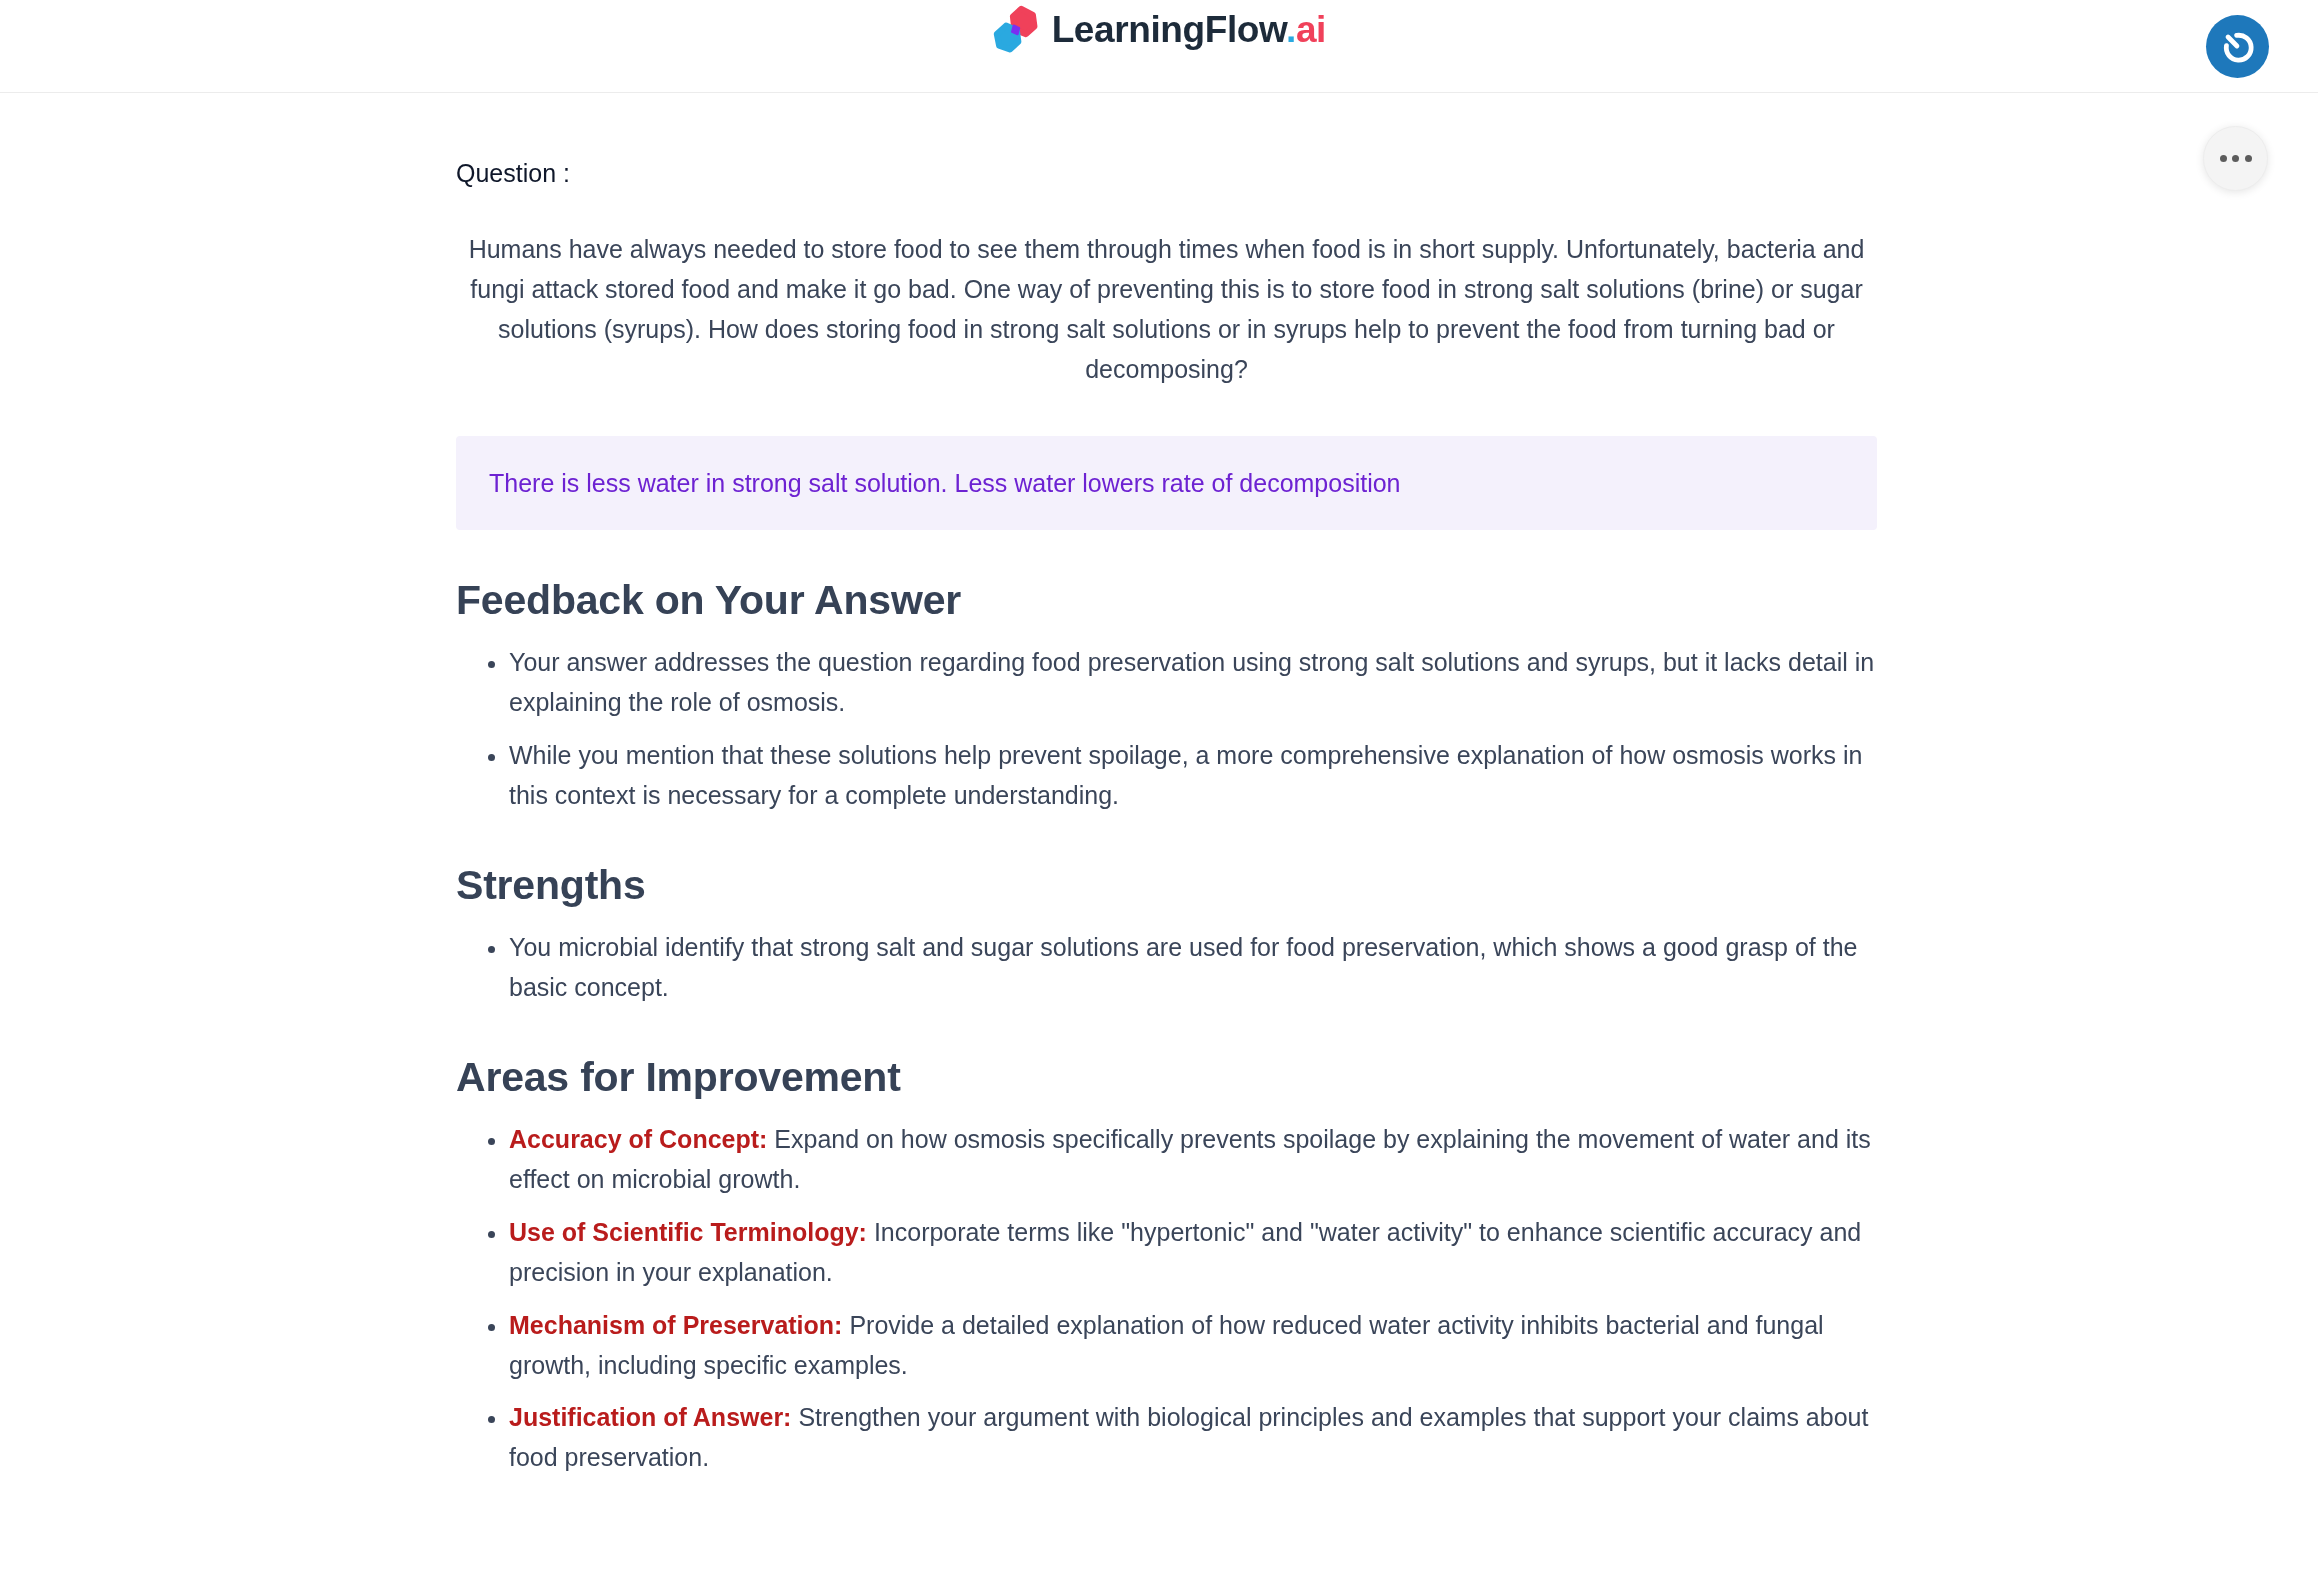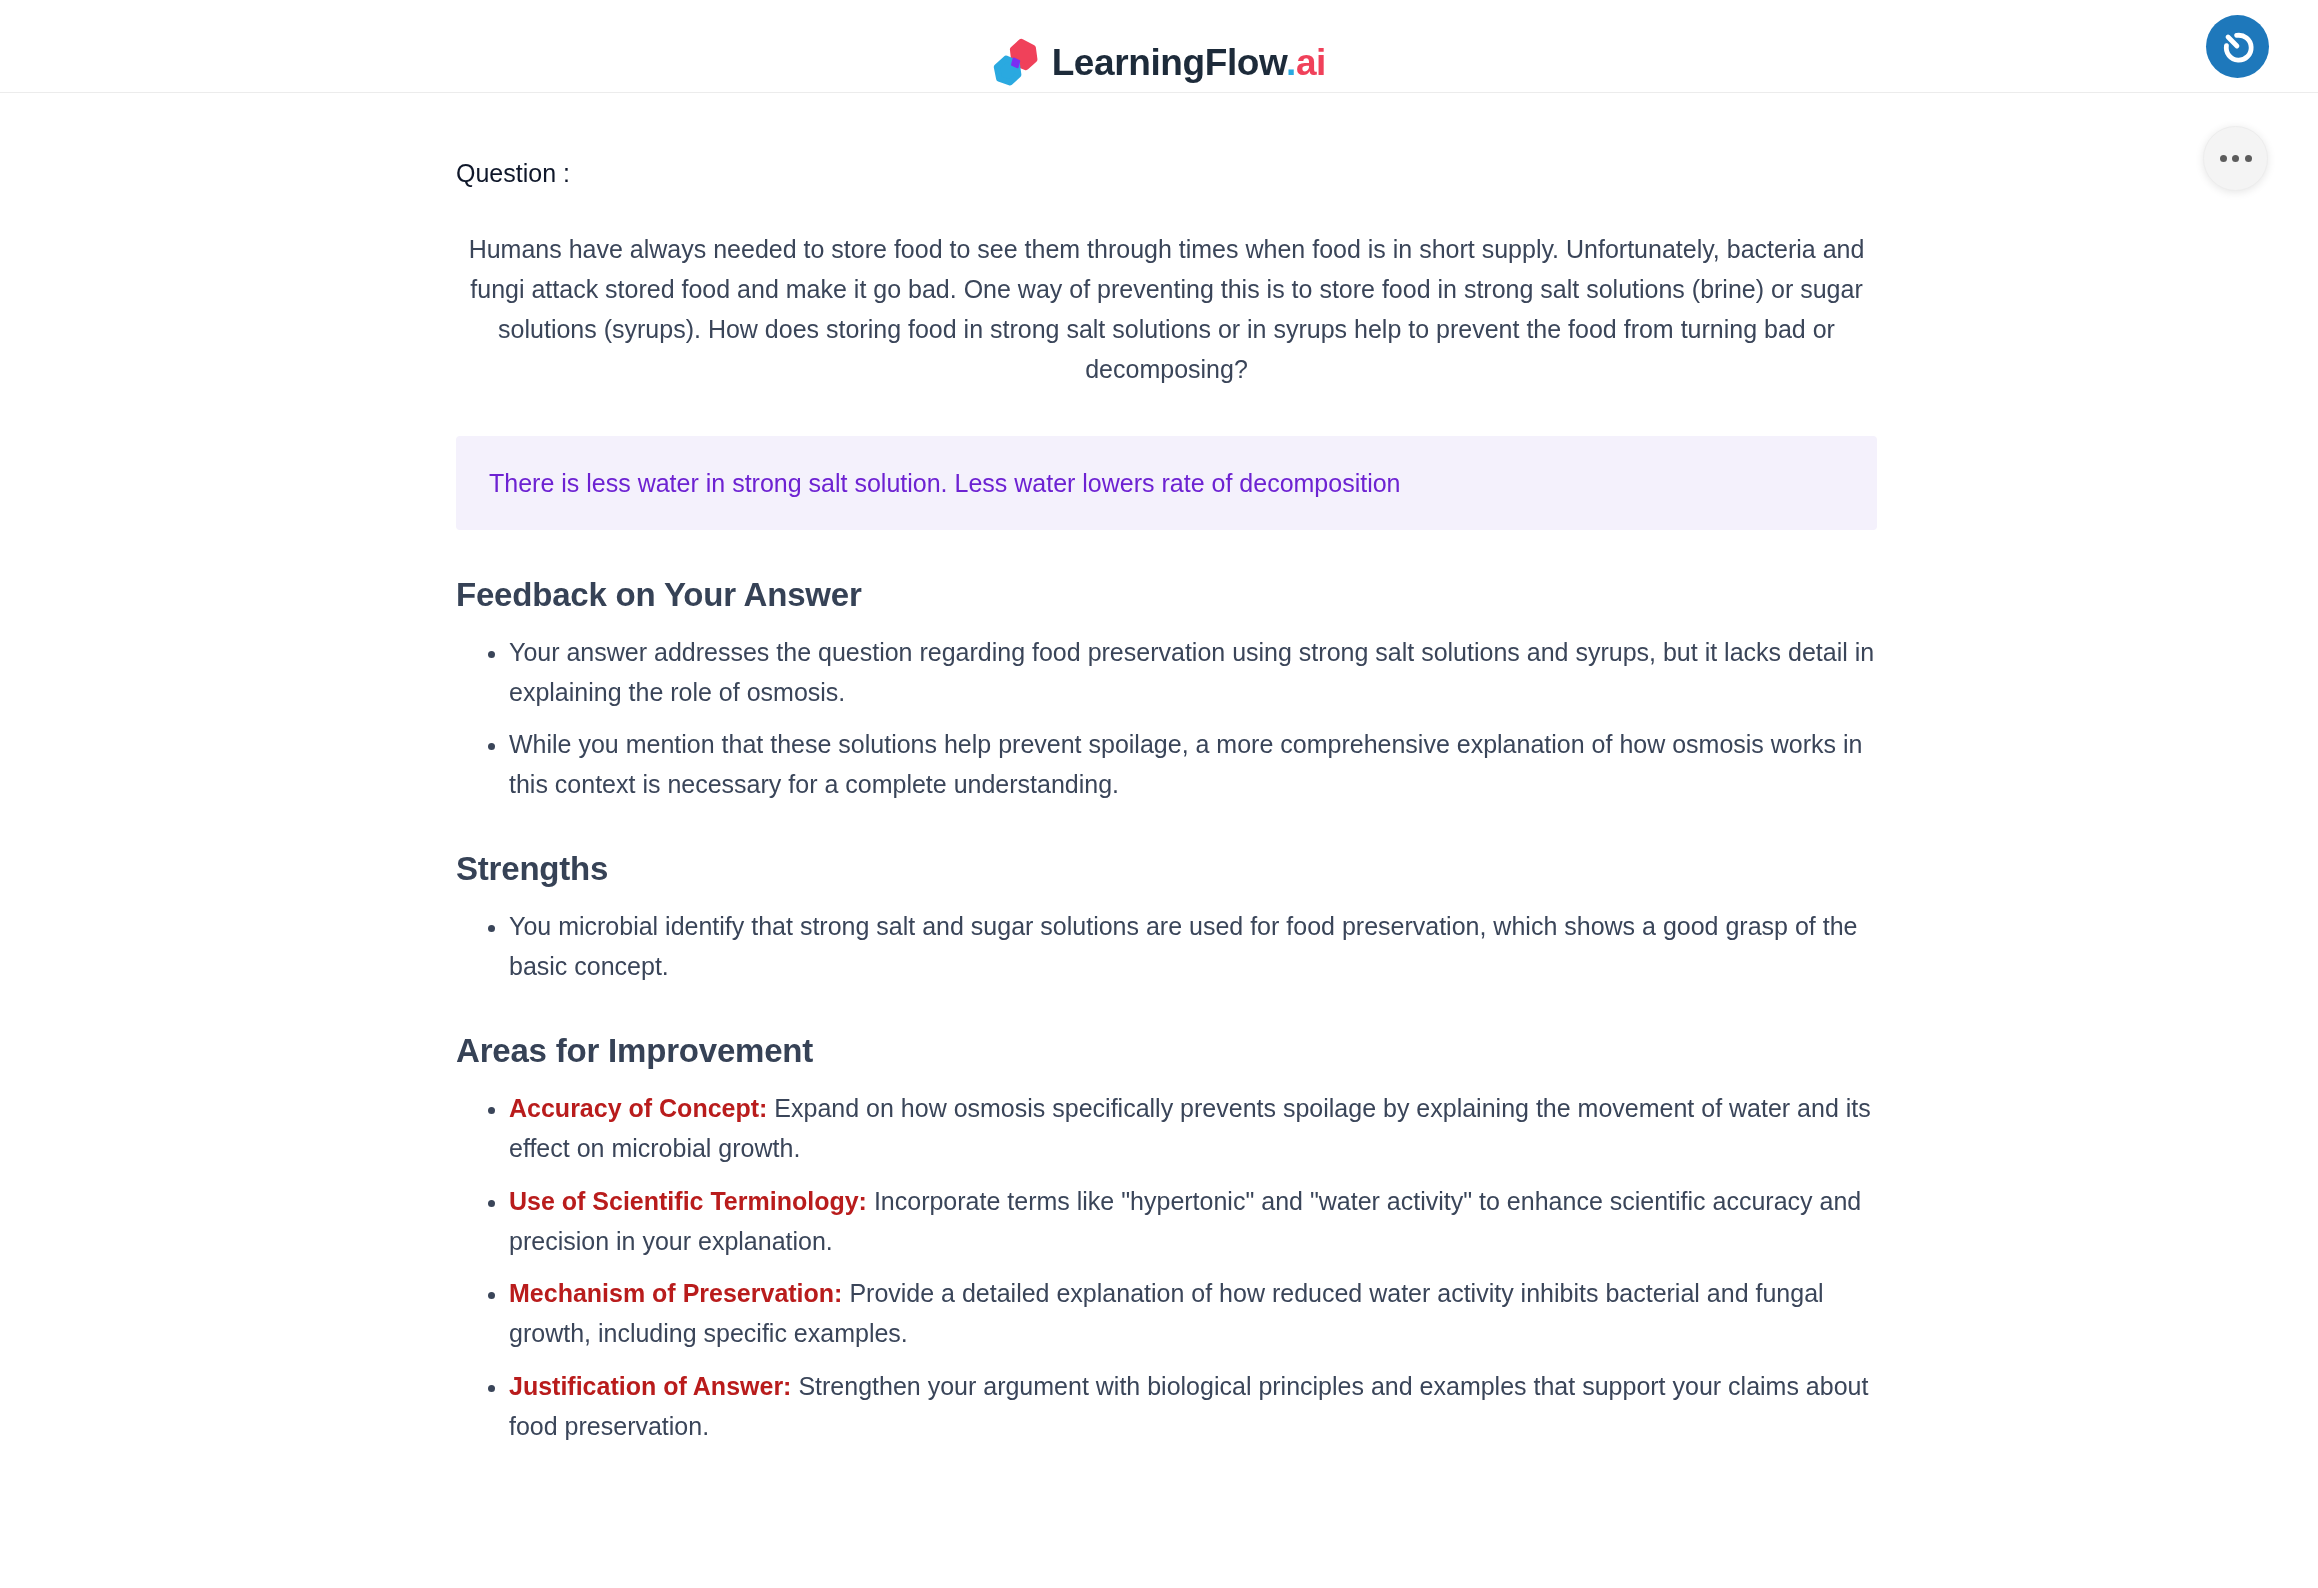--- a/index.html
+++ b/index.html
@@ -11,21 +11,21 @@
     line-height: 1.6;
   }
 
   
   .header {
     position: relative;
     height: 93px;
     background: #ffffff;
     border-bottom: 1.6px solid #ececec;
     display: flex;
-    align-items: flex-end;
+    align-items: flex-start;
     justify-content: center;
   }
   .brand {
     display: flex;
     align-items: center;
     gap: 12.6px;
     cursor: pointer;
   }
   .brand-mark { width: 46px; height: 49px; display: block; }
   .brand-text {
@@ -88,21 +88,21 @@
     background: #f4f1fc;
     border-radius: 4px;
     padding: 27px 33px;
   }
   .answer-text { color: #6d22d2; font-size: 25px; }
 
   .score { margin-top: 50px; font-size: 25px; }
 
   h2.section-heading {
     margin-top: 44px;
-    font-size: 33px;
+    font-size: 41px;
     font-weight: 700;
     color: #364256;
     letter-spacing: -0.2px;
     line-height: 1.3;
   }
   ul.points {
     margin-top: 15px;
     padding-left: 53px;
     list-style: disc outside;
   }

